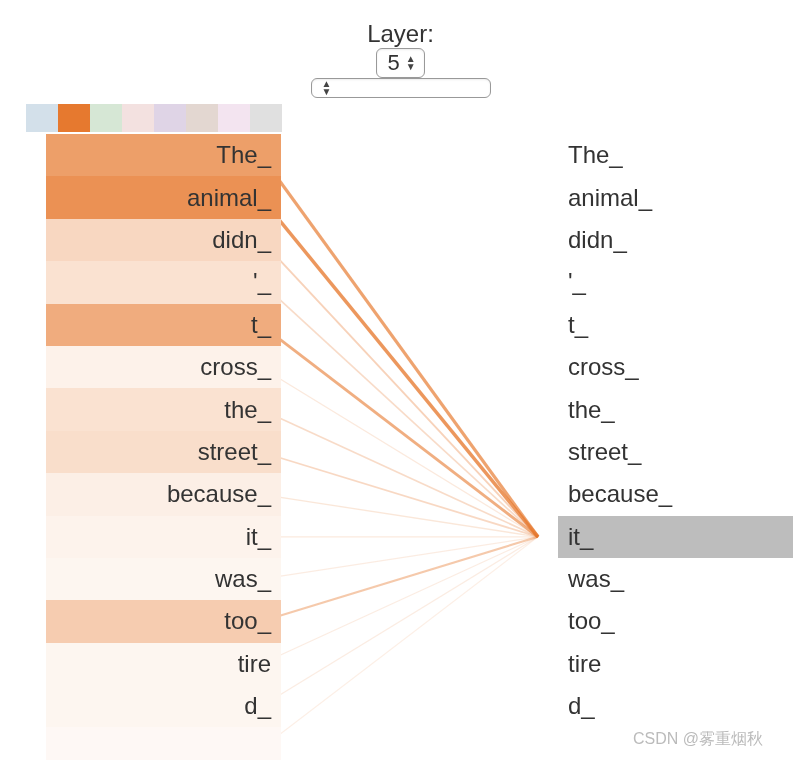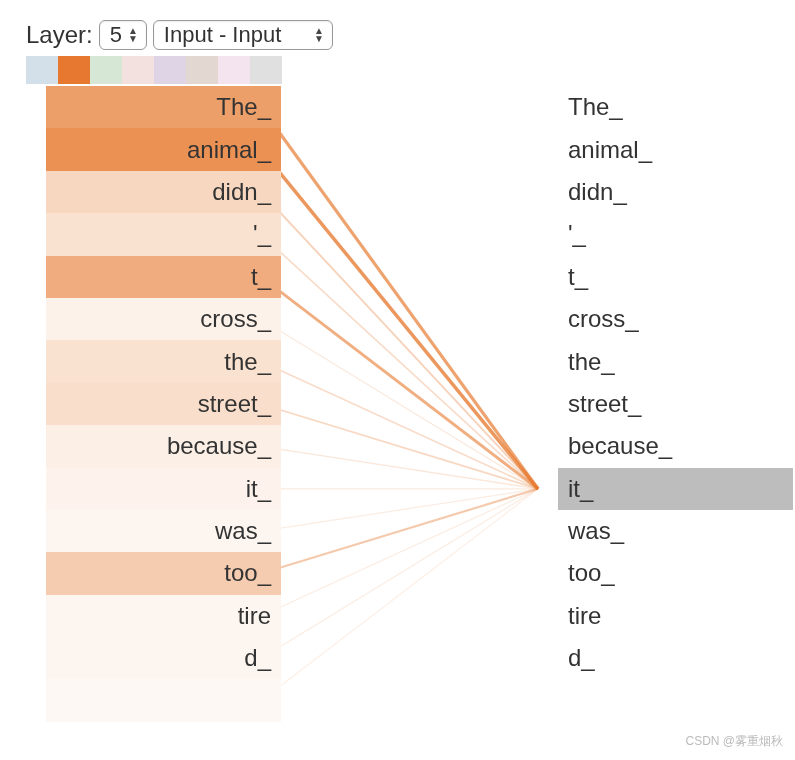--- a/index.html
+++ b/index.html
@@ -10,23 +10,23 @@
     font-size: 24px;
     background: #fff;
     color: #333;
     width: 795px;
     height: 760px;
     position: relative;
   }
   .controls {
     display: flex;
     align-items: center;
-    gap: 6px;
     margin-bottom: 6px;
     margin-left: 6px;
+    flex-direction: column;
   }
   .controls label { font-size: 24px; }
   .select-wrap {
     display: inline-flex;
     align-items: center;
     border: 1px solid #999;
     border-radius: 6px;
     padding: 1px 8px 1px 10px;
     background: #fff;
     box-shadow: inset 0 1px 2px rgba(0,0,0,0.08);
@@ -73,40 +73,39 @@
   .right-col .token { justify-content: flex-start; text-align: left; }
   .right-col .selected { background: #bdbdbd; }
   svg.lines {
     position: absolute;
     top: 0; left: 0;
     width: 760px; height: 640px;
     pointer-events: none;
   }
   .watermark {
     position: absolute;
-    right: 12px;
+    right: 32px;
     bottom: 10px;
-    font-size: 12px;
+    font-size: 16px;
     color: #bbb;
   }
 </style>
 </head>
 <body>
 
 <div class="controls">
   <label>Layer:</label>
   <span class="select-wrap">
     <span>5</span>
     <span class="stepper">
         <span>▲</span>
         <span>▼</span>
       </span>
   </span>
   <span class="select-wrap" style="min-width:180px; justify-content:space-between;">
-    <span>Input - Input</span>
     <span class="stepper">
         <span>▲</span>
         <span>▼</span>
       </span>
   </span>
 </div>
 
 <div class="head-swatches">
     <div class="swatch" style="background: rgb(174, 199, 216); opacity: 0.55;"></div>
     <div class="swatch" style="background: rgb(230, 121, 47); opacity: 1;"></div>

